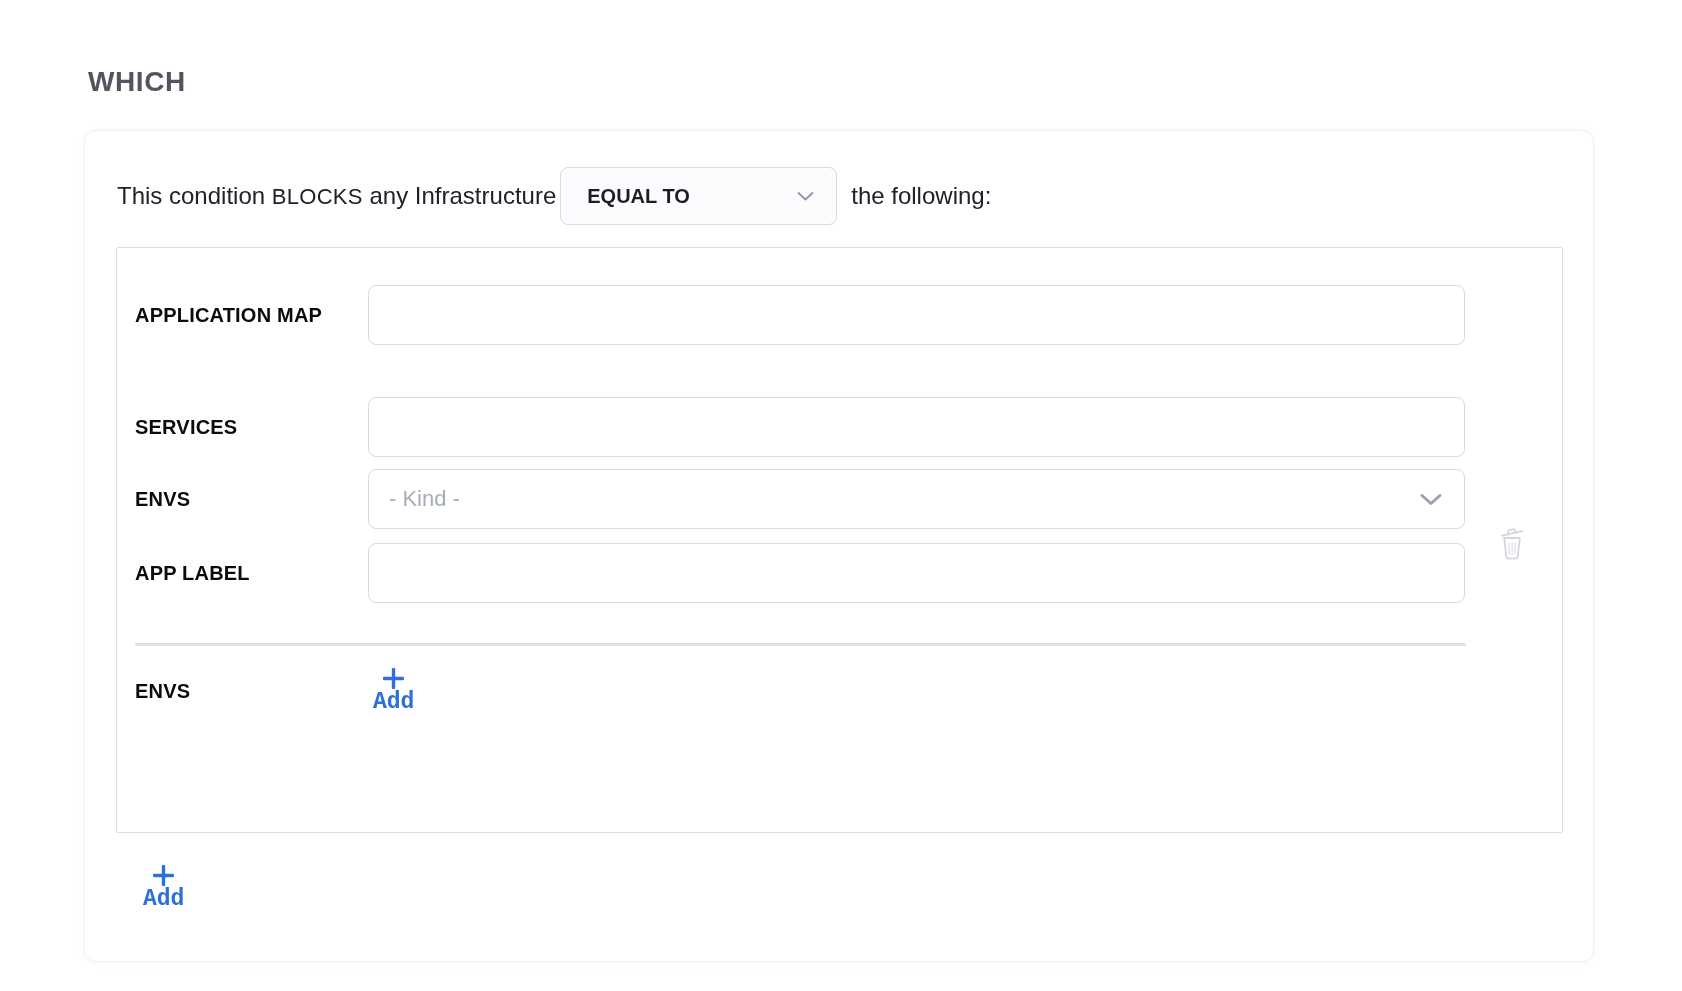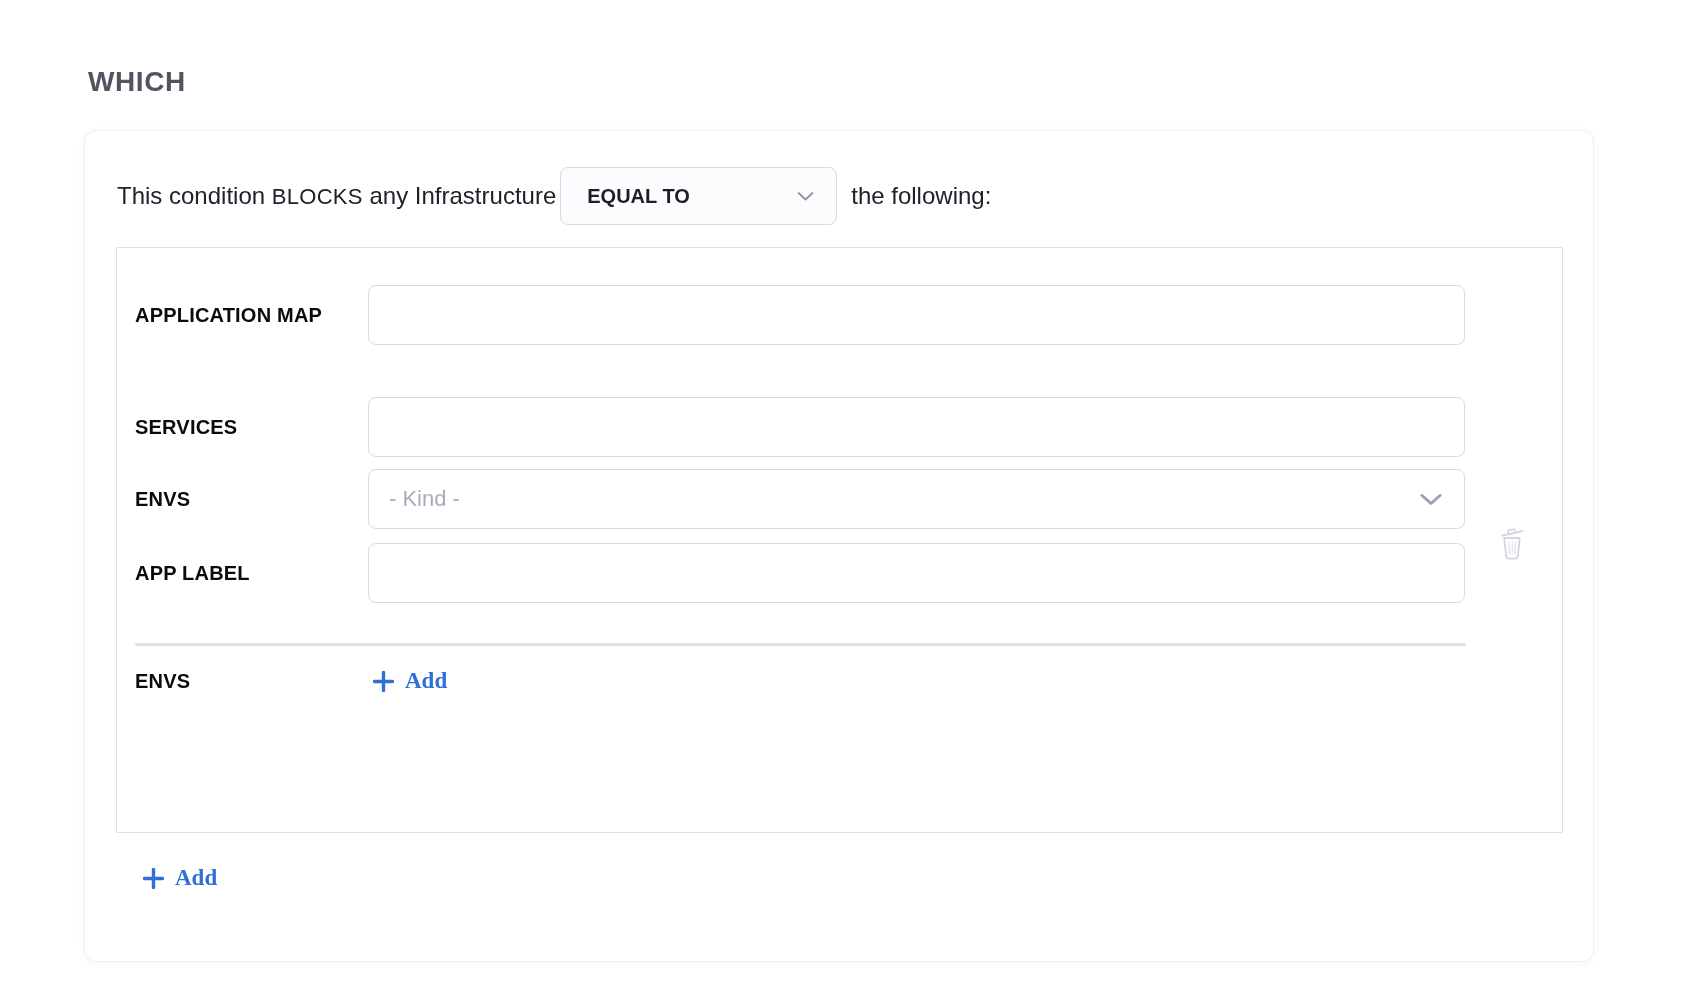--- a/index.html
+++ b/index.html
@@ -127,29 +127,29 @@
 
   .envs-row {
     display: flex;
     align-items: center;
     margin-top: 18px;
   }
 
   .add-button {
     display: inline-flex;
     align-items: center;
-    gap: 11px;
     background: none;
     border: none;
     cursor: pointer;
-    font-family: Liberation Serif, serif;
+    font-family: Liberation Mono, monospace;
     font-size: 23px;
     font-weight: 700;
     color: #2f6fd8;
     padding: 4px 6px;
+    flex-direction: column;
   }
   .envs-add { margin-left: -1px; }
   .bottom-add { margin: 28px 0 0 21px; }
 
   .delete-button {
     position: absolute;
     top: 276px;
     right: 33px;
     width: 34px;
     height: 40px;

